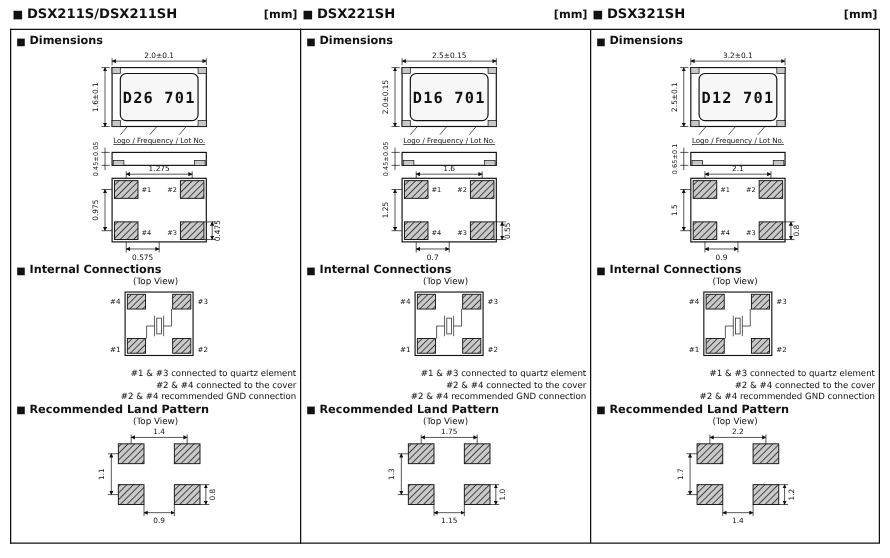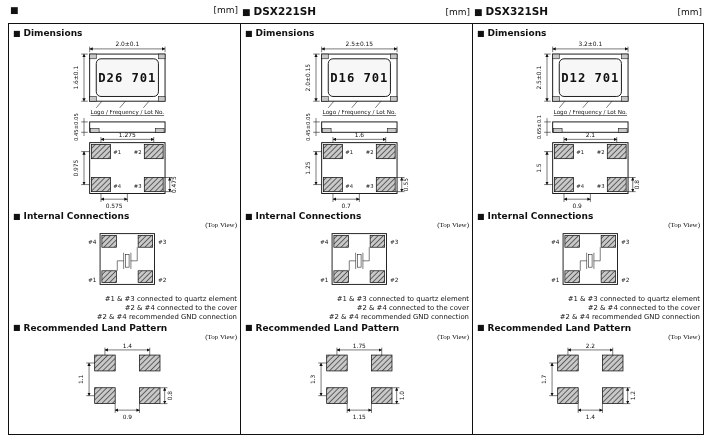--- a/index.html
+++ b/index.html
@@ -4,26 +4,26 @@
 <style>
   html,body{margin:0;padding:0;background:#fff;}
   body{font-family:"DejaVu Sans", sans-serif;color:#111;}
   .page{width:712px;height:446px;box-sizing:border-box;background:#fff;padding:5px 8px;position:relative;}
   .defs-svg{position:absolute;width:0;height:0;}
   .columns{display:flex;width:100%;}
   .column{flex:1 1 0;min-width:0;display:flex;flex-direction:column;}
   .col-header{display:flex;align-items:baseline;height:17px;padding:0 2px 1px 2px;}
   .col-header .sq{font-size:9px;margin-right:3px;}
   .col-header .title{font-weight:bold;font-size:10.5px;letter-spacing:0;white-space:nowrap;}
-  .col-header .unit{margin-left:auto;font-weight:normal;font-size:9px;}
+  .col-header .unit{margin-left:auto;font-weight:bold;font-size:9px;}
   .col-body{border:1px solid #111;border-right:0;padding:3px 3px 0 3px;height:412px;box-sizing:border-box;background:#fff;}
   .column:last-child .col-body{border-right:1px solid #111;}
   .sec-title{font-weight:bold;font-size:9px;display:flex;align-items:center;gap:3px;margin:1px 0 1px 1px;white-space:nowrap;}
   .sec-title .sq{font-size:8px;}
-  .topview{text-align:right;font-size:7px;margin:-1px 0 1px 0;font-family:Liberation Serif, serif;}
+  .topview{text-align:center;font-size:7px;margin:-1px 0 1px 0;}
   .notes{font-size:6.9px;text-align:right;line-height:1.3;margin-top:1px;white-space:nowrap;}
   svg.draw{display:block;margin:0 auto;}
   .dims-svg{width:212px;}
   .ic-svg{width:204px;}
   .lp-svg{width:210px;}
   svg text{font-family:"DejaVu Sans", sans-serif;font-size:6.3px;fill:#111;}
   svg text.small{font-size:5.6px;}
   svg text.mark{font-family:"DejaVu Sans Mono", monospace;font-weight:bold;font-size:13px;letter-spacing:1px;}
   svg text.logo{font-size:6px;text-decoration:underline;}
   svg .ln{stroke:#111;stroke-width:1;fill:none;}
@@ -48,20 +48,21 @@
       <marker id="arr" viewBox="0 0 10 10" refX="9" refY="5" markerWidth="6" markerHeight="6" orient="auto-start-reverse">
         <path d="M0,0 L10,5 L0,10 z" fill="#111"></path>
       </marker>
     </defs>
   </svg>
 
   <div class="columns" id="columns-container">
   <div class="column">
     <div class="col-header">
       <span class="sq">■</span>
+      <span class="title">DSX211S/DSX211SH</span>
       <span class="unit">[mm]</span>
     </div>
     <div class="col-body">
 
       <div class="section">
         <div class="sec-title">
           <span class="sq">■</span>
           <span>Dimensions</span>
         </div>
         <svg class="draw dims-svg" viewBox="0 0 225 182">

